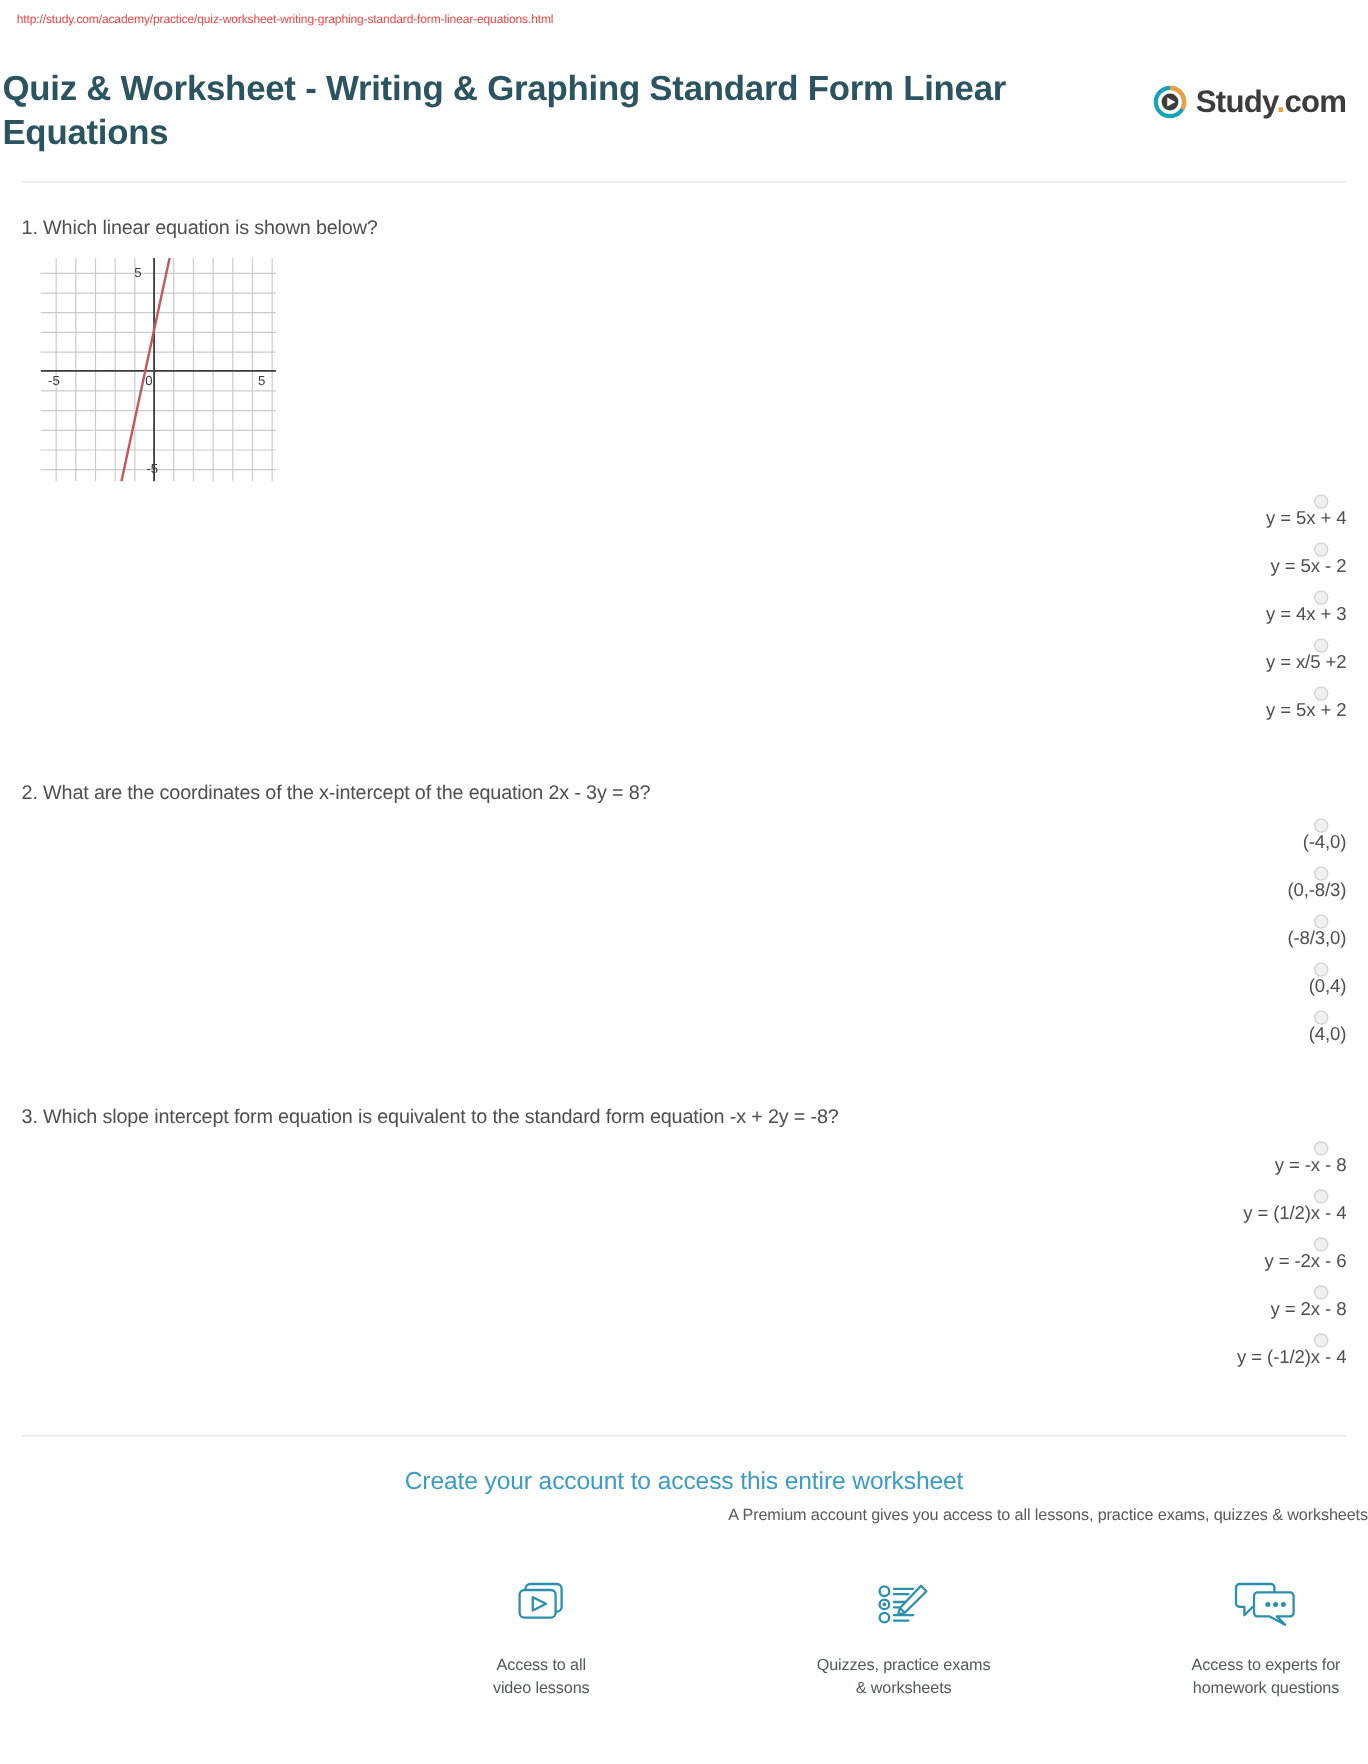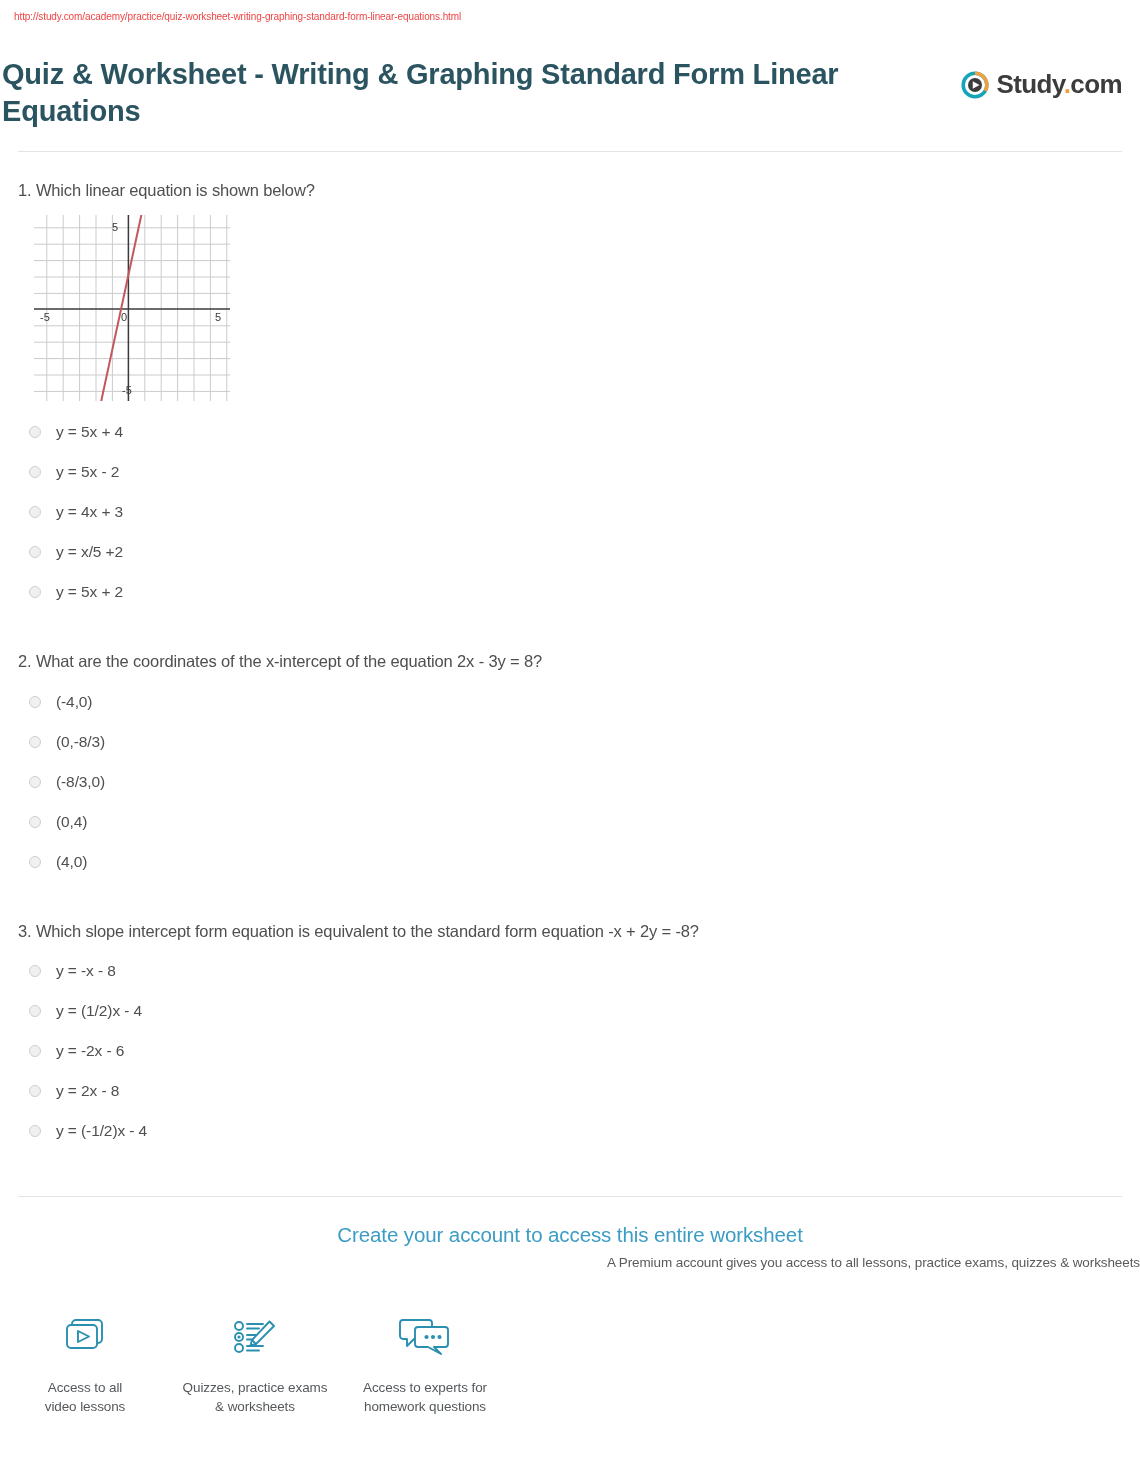--- a/index.html
+++ b/index.html
@@ -99,23 +99,24 @@
     width: 200px;
     height: 190px;
   }
   .choices {
     list-style: none;
     margin: 9px 0 0 0;
     padding: 0;
   }
   .choice {
     display: flex;
-    align-items: center;
+    align-items: flex-end;
     height: 40px;
     padding-left: 11px;
+    flex-direction: column;
   }
   .radio {
     width: 12px;
     height: 12px;
     border-radius: 50%;
     border: 1px solid #cfcfcf;
     background: #f0f0f0;
     flex: 0 0 auto;
     margin-right: 15px;
     box-sizing: border-box;
@@ -146,21 +147,22 @@
   }
   .cta-sub {
     font-size: 13.5px;
     color: #5a5a5a;
     letter-spacing: -0.1px;
     margin: 0;
     text-align: right;
   }
   .features {
     display: flex;
-    justify-content: flex-start;
+    justify-content: flex-end;
+    gap: 132px;
     margin-top: 42px;
   }
   .feature {
     width: 170px;
     text-align: center;
   }
   .feature-icon {
     height: 50px;
     display: flex;
     align-items: center;

